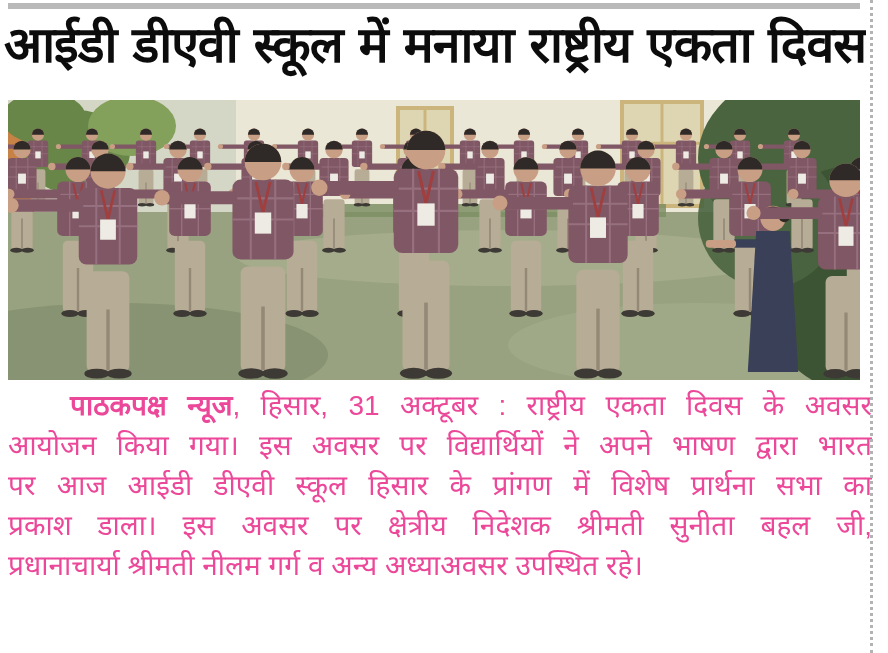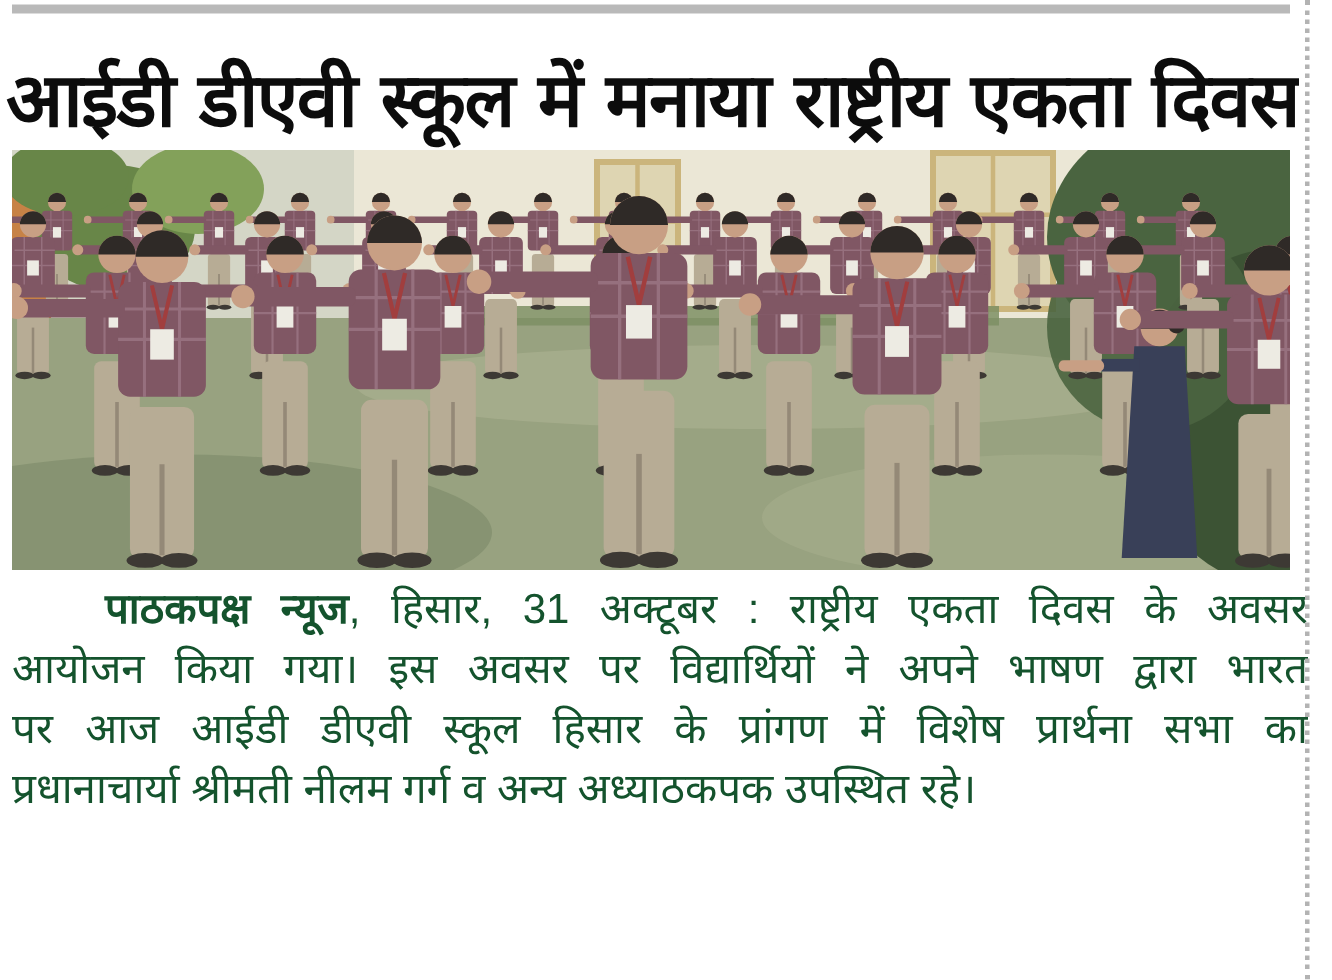--- a/index.html
+++ b/index.html
@@ -2,32 +2,32 @@
 <html><head>
 <meta charset="utf-8">
 <style>
   html,body{margin:0;padding:0;background:#ffffff;}
   .page{
     position:relative;width:888px;height:653px;background:#ffffff;overflow:hidden;
     font-family:"Liberation Sans","DejaVu Sans",sans-serif;color:#111;
   }
   .top-rule{position:absolute;left:8px;top:3px;width:852px;height:6px;background:#b9b9b9;}
   .headline{
-    position:absolute;left:4px;top:24px;width:862px;height:88px;margin:0;overflow:hidden;
+    position:absolute;left:4px;top:2px;width:862px;height:88px;margin:0;overflow:hidden;
     font-size:50px;font-weight:bold;color:#0c0c0c;line-height:86px;
     text-align:justify;text-align-last:justify;letter-spacing:-1px;
   }
   .photo{
     position:absolute;left:8px;top:100px;width:852px;height:280px;overflow:hidden;
     background:#9aa381;
   }
   .photo svg{display:block;width:100%;height:100%;}
   .article{position:absolute;left:8px;top:386px;width:864px;}
   .article .line{
-    height:40px;line-height:40px;overflow:hidden;font-size:28px;color:#14532d;
+    height:40px;line-height:40px;overflow:hidden;font-size:28px;color:#ec4899;
     text-align:justify;text-align-last:justify;white-space:nowrap;
   }
   .article .line.justified{white-space:normal;}
   .article .line.first{text-indent:62px;}
   .article .line.last{text-align-last:left;}
   .article .bold{font-weight:bold;}
   .col-sep{
     position:absolute;left:870px;top:0;height:653px;width:0;
     border-left:3px dotted #b3b3b3;
   }
@@ -519,18 +519,19 @@
         </svg>
       </div>
   </div>
 
   <div class="article">
     <div class="line justified first">
       <span class="bold">पाठकपक्ष न्यूज</span><span>, हिसार, 31 अक्टूबर : राष्ट्रीय एकता दिवस के अवसर</span>
     </div>
     <div class="line justified">आयोजन किया गया। इस अवसर पर विद्यार्थियों ने अपने भाषण द्वारा भारत</div>
     <div class="line justified">पर आज आईडी डीएवी स्कूल हिसार के प्रांगण में विशेष प्रार्थना सभा का</div>
-    <div class="line justified last">प्रधानाचार्या श्रीमती नीलम गर्ग व अन्य अध्याठकपक उपस्थित रहे।</div>
+    <div class="line justified">प्रकाश डाला। इस अवसर पर क्षेत्रीय निदेशक श्रीमती सुनीता बहल जी,</div>
+    <div class="line justified last">प्रधानाचार्या श्रीमती नीलम गर्ग व अन्य अध्याअवसर उपस्थित रहे।</div>
   </div>
 
   <div class="col-sep"></div>
 
 </div>
 
 </body></html>

